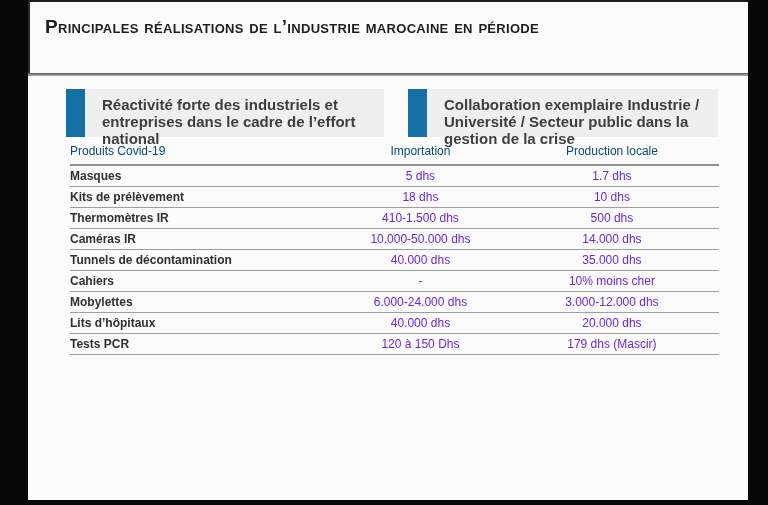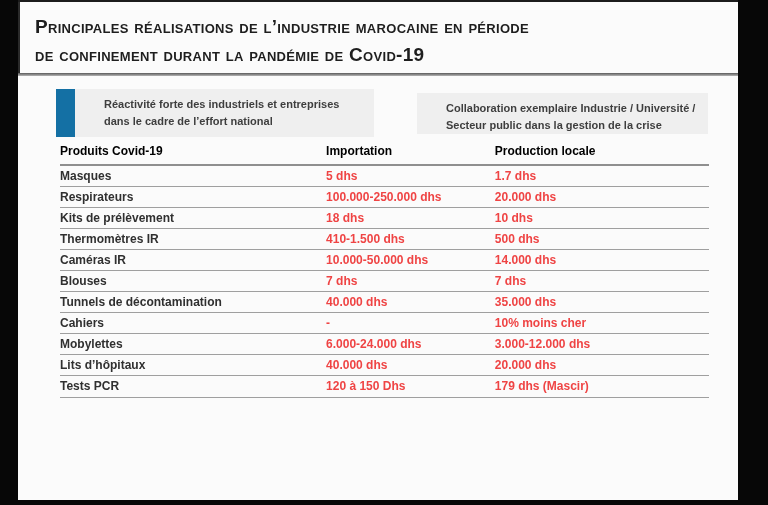--- a/index.html
+++ b/index.html
@@ -5,21 +5,21 @@
   * { margin: 0; padding: 0; box-sizing: border-box; }
   html, body { width: 768px; height: 505px; }
   body {
     background: #070707;
     font-family: "Liberation Sans", "DejaVu Sans", sans-serif;
     position: relative;
     overflow: hidden;
   }
   .slide {
     position: absolute;
-    left: 18px; top: 0;
+    left: 28px; top: 0;
     width: 720px; height: 500px;
     background: #FBFBFB;
     border-top: 2px solid #1c1c1c;
   }
   
   .title-block {
     border-left: 2px solid #2a2a2a;
     padding: 11px 10px 0 15px;
     height: 71px;
   }
@@ -37,31 +37,31 @@
     background: linear-gradient(#5a5a5a, #b5b5b5);
   }
   
   .callout-row {
     display: flex;
     margin: 13px 30px 0 38px;
     gap: 24px;
   }
   .callout { display: flex; height: 48px; }
   .callout-1 { width: 318px; }
-  .callout-2 { flex: 1; align-items: center; }
+  .callout-2 { flex: 1; }
   .callout-bar {
     width: 19px;
     background: #1470A4;
     flex: none;
   }
   .callout-body {
     background: #EFEFEF;
     flex: 1;
-    padding: 7px 8px 0 29px;
-    font-size: 11px;
+    padding: 7px 8px 0 17px;
+    font-size: 15px;
     font-weight: 600;
     color: #3E3E3E;
     line-height: 17px;
   }
   
   .subtitle {
     margin: 11px 29px 0 42px;
     font-size: 12.5px;
     font-weight: 600;
     color: #8E8E8E;
@@ -71,54 +71,54 @@
   table.price-table {
     margin: 4px 29px 0 42px;
     width: 649px;
     border-collapse: collapse;
     table-layout: fixed;
   }
   .price-table col.c1 { width: 41%; }
   .price-table col.c2 { width: 26%; }
   .price-table col.c3 { width: 33%; }
   .price-table th {
-    color: #000000;
+    color: #0c4a6e;
     font-size: 12px;
-    font-weight: 700;
+    font-weight: 400;
     padding: 3px 0 6px 0;
     border-bottom: 2px solid #8f8f8f;
     margin-left: 44px;
   }
   .price-table th:first-child { text-align: left; }
-  .price-table th:not(:first-child) { text-align: left; }
+  .price-table th:not(:first-child) { text-align: center; }
   .price-table td {
     height: 21.1px;
     font-size: 12px;
     border-bottom: 1px solid #9f9f9f;
     white-space: nowrap;
     overflow: hidden;
   }
   .price-table td.product {
     text-align: left;
     font-weight: 700;
     color: #303030;
   }
   .price-table td.val {
-    font-weight: 700;
-    color: #ef4444;
+    text-align: center;
+    font-weight: 400;
+    color: #6d28d9;
   }
 </style>
 </head>
 <body>
 
 <div class="slide">
 
   <div class="title-block">
     <span class="title-line">Principales réalisations de l’industrie marocaine en période</span>
-    <span class="title-line">de confinement durant la pandémie de Covid-19</span>
   </div>
   <div class="title-rule"></div>
 
   <div class="callout-row">
     <div class="callout callout-1">
       <div class="callout-bar"></div>
       <div class="callout-body">Réactivité forte des industriels et entreprises dans le cadre de l’effort national</div>
     </div>
     <div class="callout callout-2">
       <div class="callout-bar"></div>
@@ -140,43 +140,33 @@
         <th>Production locale</th>
       </tr>
     </thead>
     <tbody>
       <tr>
         <td class="product">Masques</td>
         <td class="val">5 dhs</td>
         <td class="val">1.7 dhs</td>
       </tr>
       <tr>
-        <td class="product">Respirateurs</td>
-        <td class="val">100.000-250.000 dhs</td>
-        <td class="val">20.000 dhs</td>
-      </tr>
-      <tr>
         <td class="product">Kits de prélèvement</td>
         <td class="val">18 dhs</td>
         <td class="val">10 dhs</td>
       </tr>
       <tr>
         <td class="product">Thermomètres IR</td>
         <td class="val">410-1.500 dhs</td>
         <td class="val">500 dhs</td>
       </tr>
       <tr>
         <td class="product">Caméras IR</td>
         <td class="val">10.000-50.000 dhs</td>
         <td class="val">14.000 dhs</td>
-      </tr>
-      <tr>
-        <td class="product">Blouses</td>
-        <td class="val">7 dhs</td>
-        <td class="val">7 dhs</td>
       </tr>
       <tr>
         <td class="product">Tunnels de décontamination</td>
         <td class="val">40.000 dhs</td>
         <td class="val">35.000 dhs</td>
       </tr>
       <tr>
         <td class="product">Cahiers</td>
         <td class="val">-</td>
         <td class="val">10% moins cher</td>

